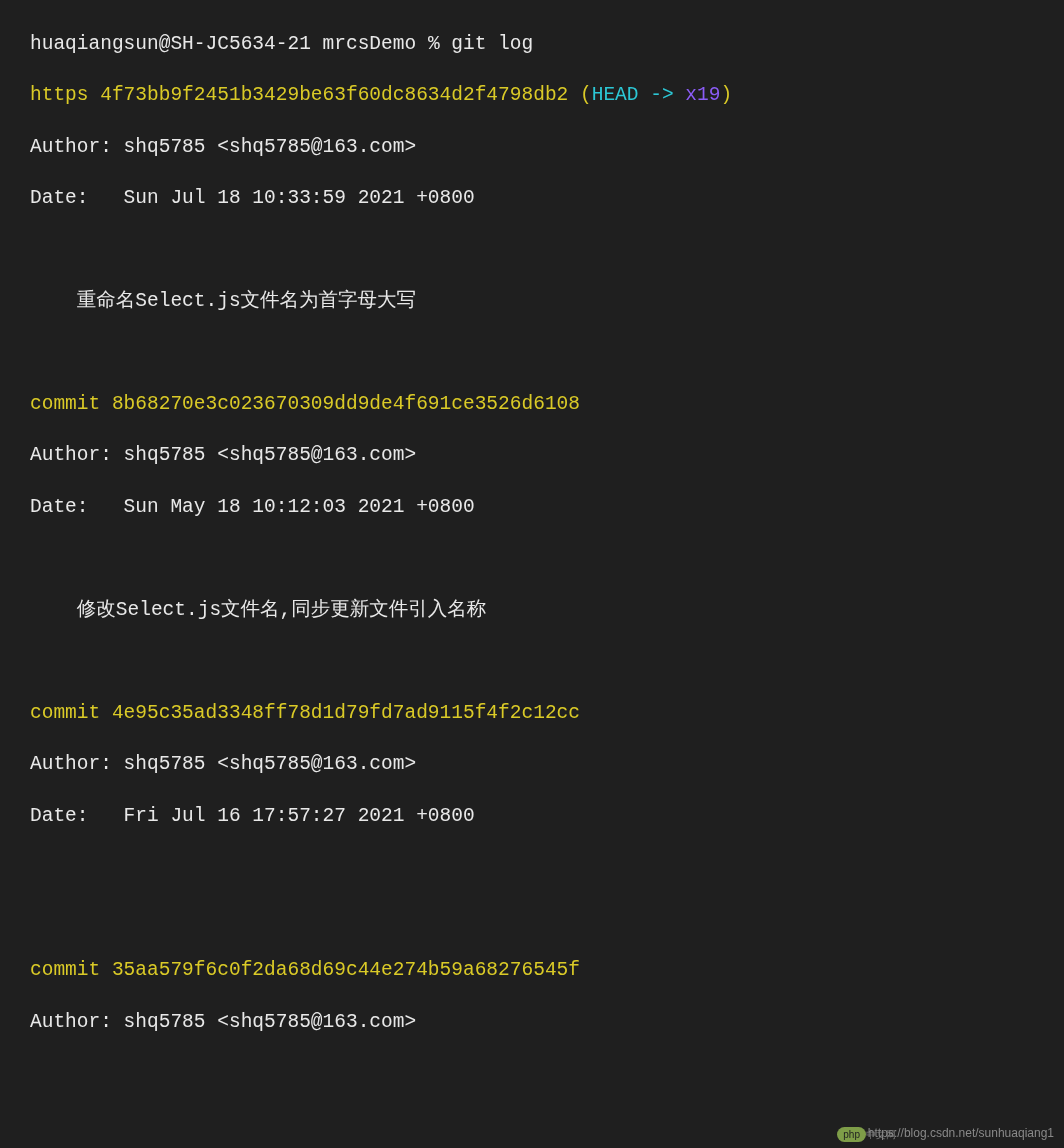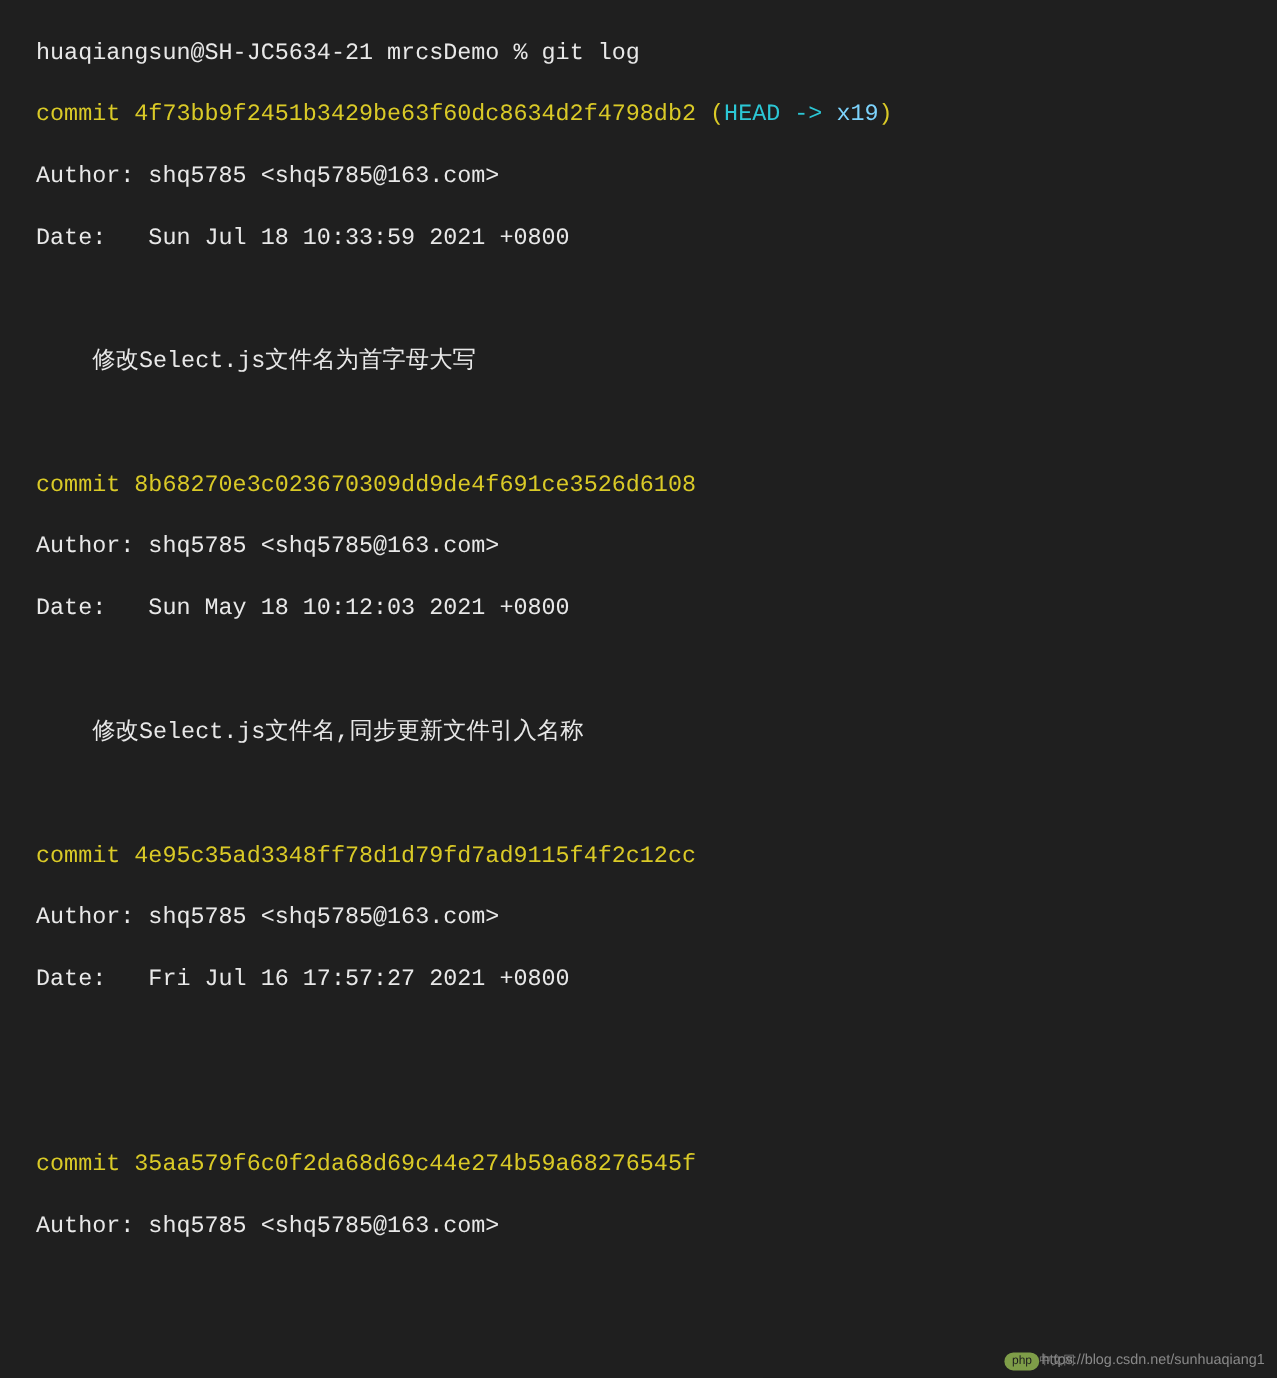--- a/index.html
+++ b/index.html
@@ -17,21 +17,21 @@
     color: #e8e8e8;
     padding: 6px 30px;
     white-space: pre;
     box-sizing: border-box;
     width: 1064px;
     height: 1148px;
     position: relative;
   }
   .yellow { color: #daca27; }
   .cyan   { color: #2cc7d5; }
-  .green  { color: #7dd3fc; text-align: right; }
+  .green  { color: #8b5cf6; text-align: right; }
   .white  { color: #e8e8e8; }
   .line { display: block; }
   .watermark {
     position: absolute;
     right: 10px;
     bottom: 6px;
     font-size: 12px;
     color: #898989;
     font-family: sans-serif;
     white-space: nowrap;
@@ -56,25 +56,25 @@
     font-size: 10px;
     font-family: Liberation Serif, serif;
     opacity: 0.6;
   }
 </style>
 </head>
 <body>
 
 <div class="terminal">
 <span class="line"><span class="white">huaqiangsun@SH-JC5634-21</span> <span class="white">mrcsDemo</span> <span class="white">%</span> <span class="white">git log</span></span>
-<span class="line"><span class="yellow">commit 4f73bb9f2451b3429be63f60dc8634d2f4798db2</span> <span class="yellow">(</span><span class="cyan">HEAD -&gt; </span><span class="green">x19</span><span class="yellow">)</span></span>
+<span class="line"><span class="yellow">https 4f73bb9f2451b3429be63f60dc8634d2f4798db2</span> <span class="yellow">(</span><span class="cyan">HEAD -&gt; </span><span class="green">x19</span><span class="yellow">)</span></span>
 <span class="line white">Author: shq5785 &lt;shq5785@163.com&gt;</span>
 <span class="line white">Date:   Sun Jul 18 10:33:59 2021 +0800</span>
 <span class="line"> </span>
-<span class="line white">    修改Select.js文件名为首字母大写</span>
+<span class="line white">    重命名Select.js文件名为首字母大写</span>
 <span class="line"> </span>
 <span class="line yellow">commit 8b68270e3c023670309dd9de4f691ce3526d6108</span>
 <span class="line white">Author: shq5785 &lt;shq5785@163.com&gt;</span>
 <span class="line white">Date:   Sun May 18 10:12:03 2021 +0800</span>
 <span class="line"> </span>
 <span class="line white">    修改Select.js文件名,同步更新文件引入名称</span>
 <span class="line"> </span>
 <span class="line yellow">commit 4e95c35ad3348ff78d1d79fd7ad9115f4f2c12cc</span>
 <span class="line white">Author: shq5785 &lt;shq5785@163.com&gt;</span>
 <span class="line white">Date:   Fri Jul 16 17:57:27 2021 +0800</span>

